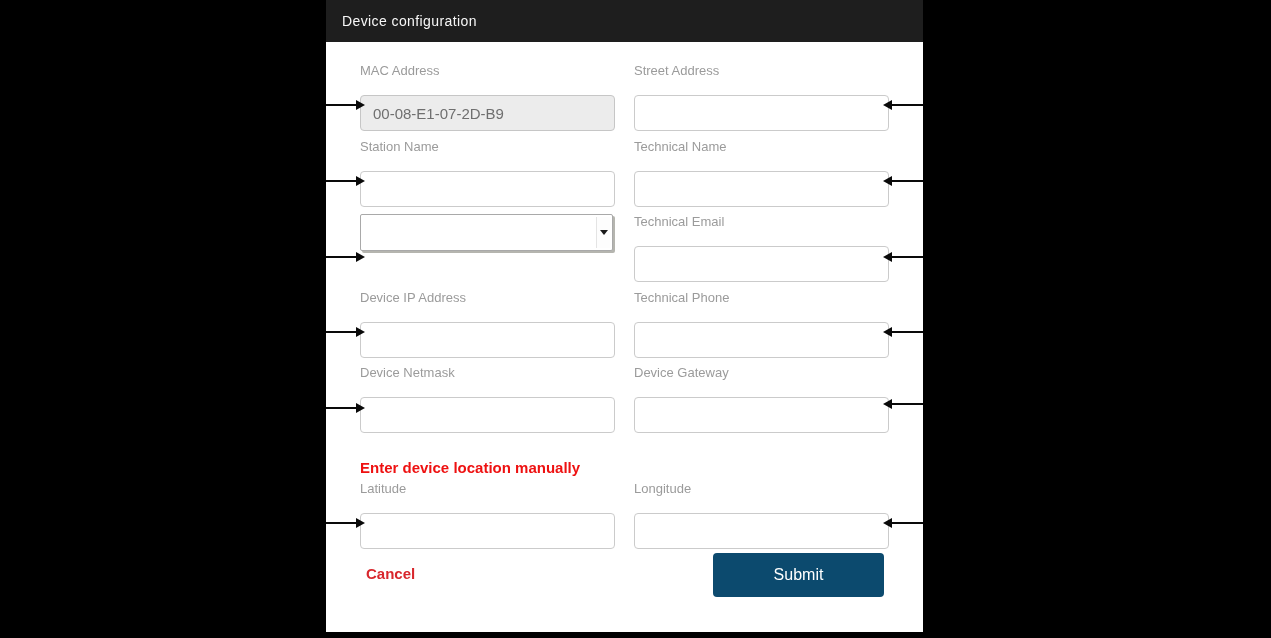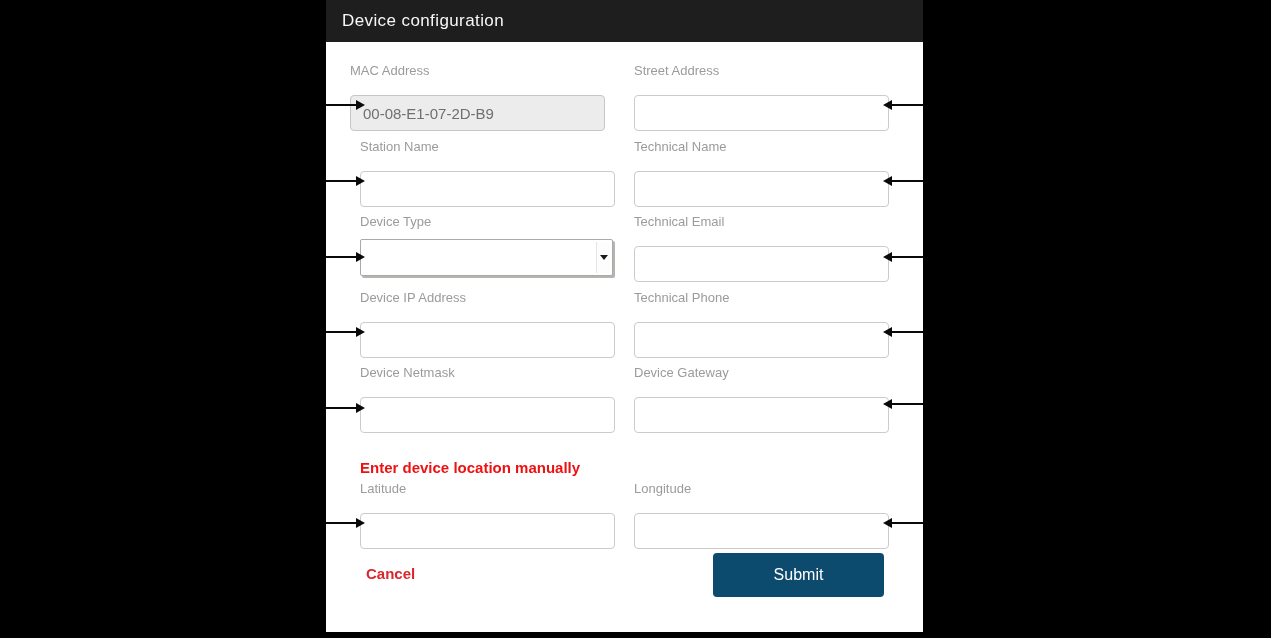--- a/index.html
+++ b/index.html
@@ -11,21 +11,21 @@
   
   .dialog{
     position:absolute;left:326px;top:0;width:597px;height:632px;
     background:#ffffff;
   }
   .dialog-header{
     position:absolute;left:0;top:0;right:0;height:42px;
     background:#1e1e1e;display:flex;align-items:center;
   }
   .dialog-title{
-    color:#f7f7f7;font-size:17px;letter-spacing:.4px;
+    color:#f7f7f7;font-size:14px;letter-spacing:.4px;
     padding-left:16px;font-weight:400;
   }
   
   .field{position:absolute;}
   .field-label{
     font-size:13px;color:#9b9b9b;height:16px;line-height:16px;
     margin-bottom:9px;
   }
   .text-input{
     display:block;box-sizing:border-box;
@@ -85,40 +85,39 @@
   }
 </style>
 </head>
 <body>
 
 <div class="dialog">
   <div class="dialog-header">
     <span class="dialog-title">Device configuration</span>
   </div>
 
-  <div class="field" style="left:24px;top:63px">
+  <div class="field" style="left:34px;top:63px">
     <div class="field-label">MAC Address</div>
     <input class="text-input" disabled="" value="00-08-E1-07-2D-B9" style="">
   </div>
   <div class="field" style="left:308px;top:63px">
     <div class="field-label">Street Address</div>
     <input class="text-input" style="">
   </div>
 
   <div class="field" style="left:34px;top:139px">
     <div class="field-label">Station Name</div>
     <input class="text-input" style="">
   </div>
   <div class="field" style="left:308px;top:139px">
     <div class="field-label">Technical Name</div>
     <input class="text-input" style="">
   </div>
 
   <div class="field" style="left:34px;top:214px">
-    <div class="field-label">Device Type</div>
     <div class="select-box">
       <span></span>
       <span class="select-arrow-strip">
         <span class="caret-down"></span>
       </span>
     </div>
   </div>
   <div class="field" style="left:308px;top:214px">
     <div class="field-label">Technical Email</div>
     <input class="text-input" style="">

